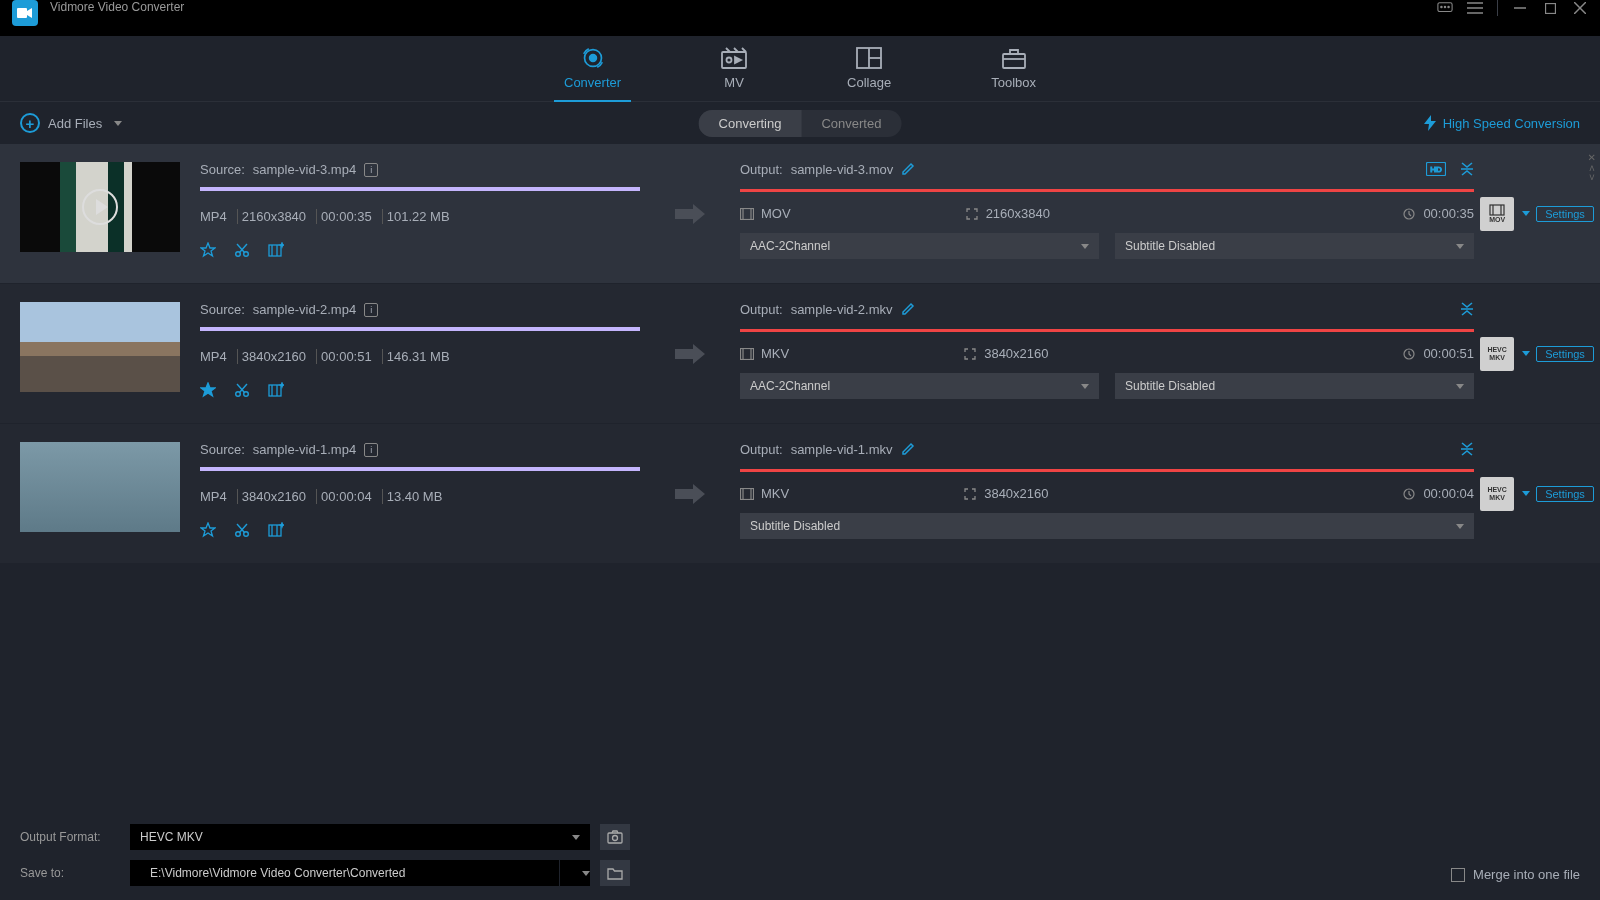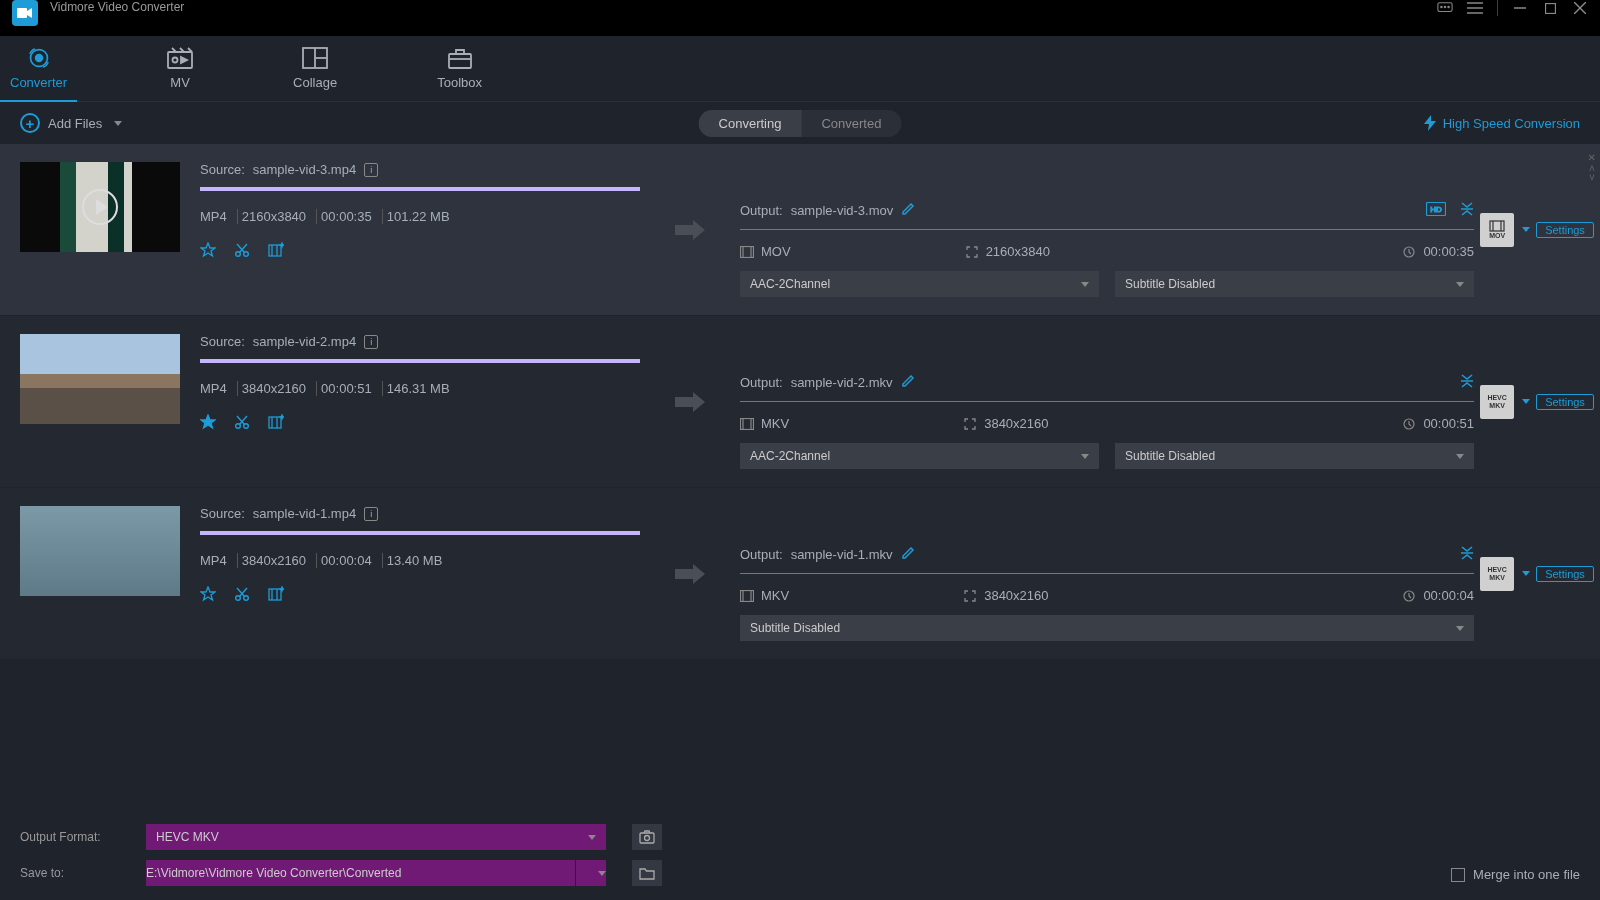--- a/index.html
+++ b/index.html
@@ -4,21 +4,21 @@
 <style>
 * { margin:0; padding:0; box-sizing:border-box; font-family:"Segoe UI",Arial,sans-serif; }
 body { background:#1f232c; color:#a8aeb8; width:1600px; height:900px; overflow:hidden; font-size:13px; }
 .titlebar { height:36px; display:flex; align-items:flex-start; padding:0 12px; background:#000000; }
 .logo { width:26px; height:26px; background:#1d9cd8; border-radius:4px; display:flex; align-items:center; justify-content:center; margin-right:12px; }
 .titlebar-title { color:#999; font-size:12px; }
 .titlebar-right { margin-left:auto; display:flex; gap:14px; align-items:center; }
 .win-btn { width:16px; height:16px; cursor:pointer; color:#888; display:flex; align-items:center; justify-content:center; }
 .vsep { width:1px; height:16px; background:#3a3e47; }
 
-.nav-tabs { height:66px; display:flex; gap:80px; border-bottom:1px solid #2b2f38; }
+.nav-tabs { height:66px; display:flex; justify-content:center; gap:80px; border-bottom:1px solid #2b2f38; }
 .nav-tab { display:flex; flex-direction:column; align-items:center; justify-content:center; gap:6px; cursor:pointer; color:#a8aeb8; position:relative; padding:0 10px; }
 .nav-tab.active { color:#1d9cd8; }
 .nav-tab.active::after { content:""; position:absolute; bottom:-1px; left:0; right:0; height:2px; background:#1d9cd8; }
 .nav-icon { width:26px; height:22px; }
 
 .toolbar { height:42px; display:flex; align-items:center; padding:0 20px; }
 .add-files { display:flex; align-items:center; gap:8px; color:#a8aeb8; cursor:pointer; }
 .plus-circle { width:20px; height:20px; border:2px solid #1d9cd8; border-radius:50%; display:flex; align-items:center; justify-content:center; color:#1d9cd8; font-size:15px; font-weight:bold; line-height:1; }
 .caret-down { width:0; height:0; border-left:4px solid transparent; border-right:4px solid transparent; border-top:5px solid #888; margin-left:4px; }
 .sub-pills { position:absolute; left:50%; transform:translateX(-50%); display:flex; background:#2b2f38; border-radius:16px; overflow:hidden; }
@@ -43,51 +43,51 @@
 .meta span { border-right:1px solid #555; padding-right:10px; }
 .meta span:last-child { border:none; }
 .edit-icons { display:flex; gap:18px; margin-top:18px; }
 .edit-ic { width:16px; height:16px; cursor:pointer; color:#1d9cd8; }
 .edit-ic svg { width:100%; height:100%; }
 
 .arrow-col { width:60px; display:flex; align-items:center; justify-content:center; }
 .arrow-col svg { width:30px; height:20px; fill:#4a4e57; }
 
 .col-out { flex:1; }
-.out-top { display:flex; align-items:center; gap:8px; padding-bottom:10px; border-bottom:1px solid #ef4444;margin-top:40px; }
+.out-top { display:flex; gap:8px; padding-bottom:10px; border-bottom:3px solid #ef4444; }
 .out-top-icons { margin-left:auto; display:flex; gap:14px; }
 .out-line2 { display:flex; align-items:center; gap:24px; margin-top:14px; }
 .ol-ic { width:14px; height:12px; }
 .ol-seg { display:flex; align-items:center; gap:7px; }
 .ol-dur { margin-left:auto; }
 .out-line3 { display:flex; gap:16px; margin-top:12px; }
 .dropdown { flex:1; height:26px; background:#3a3e47; display:flex; align-items:center; padding:0 10px; cursor:pointer; color:#ccc; font-size:12px; }
 .dropdown .caret-down { margin-left:auto; }
 
 .row-right { width:86px; display:flex; flex-direction:row; align-items:center; justify-content:center; gap:6px; }
 .fmt-badge { width:34px; height:34px; background:#d0d0d0; border-radius:2px; display:flex; flex-direction:column; align-items:center; justify-content:center; font-size:7px; color:#333; font-weight:bold; line-height:1.1; }
 .fmt-wrap { display:flex; align-items:center; gap:4px; cursor:pointer; }
 .fmt-wrap .caret-down { border-top-color:#1d9cd8; }
 .settings-btn { border:1px solid #1d9cd8; color:#1d9cd8; font-size:11px; padding:1px 8px; border-radius:2px; cursor:pointer; }
 
 .row-handles { position:absolute; right:4px; top:8px; display:flex; flex-direction:column; gap:3px; align-items:center; }
 .row-handles span { color:#666; font-size:10px; cursor:pointer; }
 
 .bottom-bar { position:absolute; bottom:0; left:0; right:0; padding:14px 20px; background:#1f232c; display:flex; flex-direction:column; gap:10px; }
-.bb-row { display:flex; align-items:center; gap:26px; }
+.bb-row { display:flex; align-items:center; gap:10px; }
 .bb-label { width:100px; color:#999; font-size:12px; }
-.bb-select { width:460px; height:26px; background:#701a75; display:flex; align-items:center; padding:0 10px; color:#ccc; font-size:12px; cursor:pointer; }
+.bb-select { width:460px; height:26px; background:#000000; display:flex; align-items:center; padding:0 10px; color:#ccc; font-size:12px; cursor:pointer; }
 .bb-select .caret-down { margin-left:auto; }
 .bb-iconbtn { width:30px; height:26px; background:#333842; display:flex; align-items:center; justify-content:center; cursor:pointer; }
 .bb-right { position:absolute; right:20px; bottom:18px; display:flex; align-items:center; gap:22px; }
 .chk { width:14px; height:14px; border:1px solid #888; }
 .merge { display:flex; align-items:center; gap:8px; cursor:pointer; }
 .convert-all { background:#1d9cd8; color:#fff; font-size:16px; padding:12px 34px; border-radius:3px; cursor:pointer; }
 .bb-select.split { padding:0; }
-.bb-select.split .txt { flex:1; padding:0 0; }
+.bb-select.split .txt { flex:1; padding:0 20px; }
 .bb-select.split .sep { width:1px; height:100%; background:#1f232c; }
 .bb-select.split .car { width:30px; display:flex; align-items:center; justify-content:center; }
 </style>
 </head>
 <body>
 
 <div class="titlebar">
   <div class="logo">
     <svg width="16" height="14" viewBox="0 0 16 14">
         <rect x="0" y="2" width="10" height="10" rx="1" fill="#fff"></rect>

